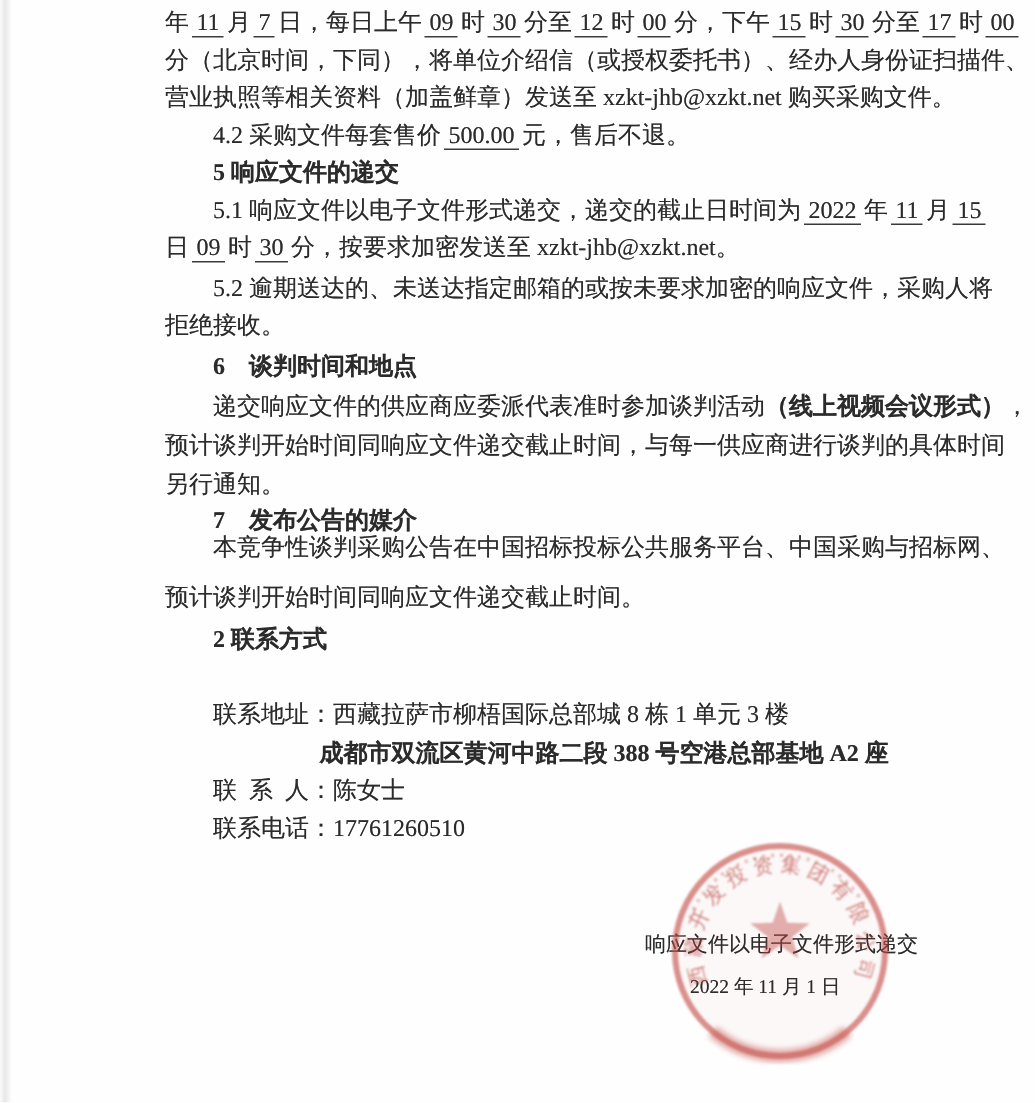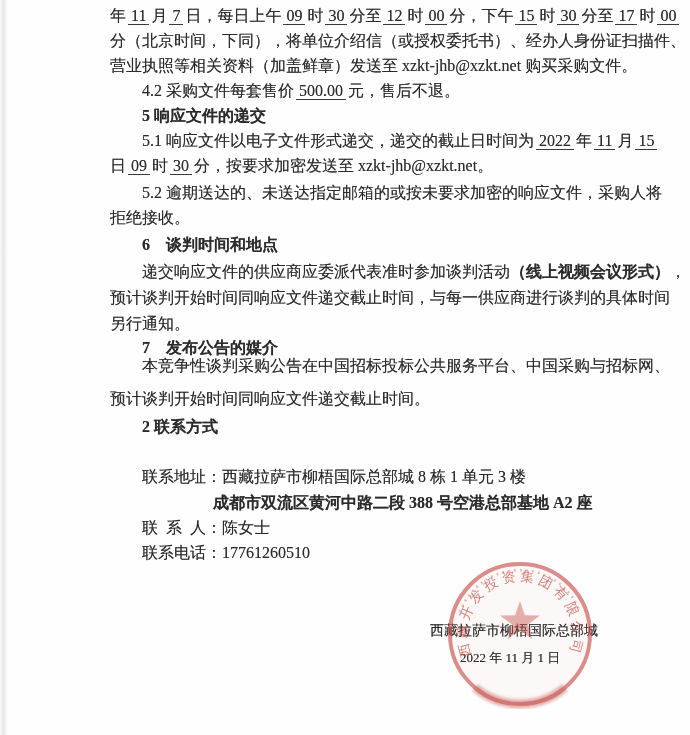--- a/index.html
+++ b/index.html
@@ -49,21 +49,21 @@
     <div class="line" style="left: 110px; top: 285px;"><span>预计谈判开始时间同响应文件递交截止时间，与每一供应商进行谈判的具体时间</span></div>
     <div class="line" style="left: 110px; top: 311px;"><span>另行通知。</span></div>
     <div class="line bold" style="left: 142px; top: 335px;"><span>7　发布公告的媒介</span></div>
     <div class="line" style="left: 142px; top: 353px;"><span>本竞争性谈判采购公告在中国招标投标公共服务平台、中国采购与招标网、</span></div>
     <div class="line" style="left: 110px; top: 386px;"><span>预计谈判开始时间同响应文件递交截止时间。</span></div>
     <div class="line bold" style="left: 142px; top: 414px;"><span>2 联系方式</span></div>
     <div class="line" style="left: 142px; top: 464px;"><span>联系地址：西藏拉萨市柳梧国际总部城 8 栋 1 单元 3 楼</span></div>
     <div class="line bold" style="left: 213px; top: 490px;"><span>成都市双流区黄河中路二段 388 号空港总部基地 A2 座</span></div>
     <div class="line" style="left: 142px; top: 515px;"><span>联  系  人：陈女士</span></div>
     <div class="line" style="left: 142px; top: 540px;"><span>联系电话：17761260510</span></div>
-    <div class="line" style="left: 430px; top: 618px; font-size: 14px;"><span>西藏拉萨市柳梧国际总部城</span></div>
+    <div class="line" style="left: 430px; top: 618px; font-size: 14px;"><span>响应文件以电子文件形式递交</span></div>
     <div class="line" style="left: 460px; top: 645px; font-size: 13px;"><span>2022 年 11 月 1 日</span></div>
   </div>
 
 <svg class="seal" viewBox="0 0 170 170" xmlns="http://www.w3.org/2000/svg">
   <defs>
     <filter id="sblur" x="-20%" y="-20%" width="140%" height="140%">
         <feGaussianBlur stdDeviation="0.7"></feGaussianBlur>
       </filter>
     <filter id="sblur2" x="-30%" y="-30%" width="160%" height="160%">
         <feGaussianBlur stdDeviation="1.6"></feGaussianBlur>

